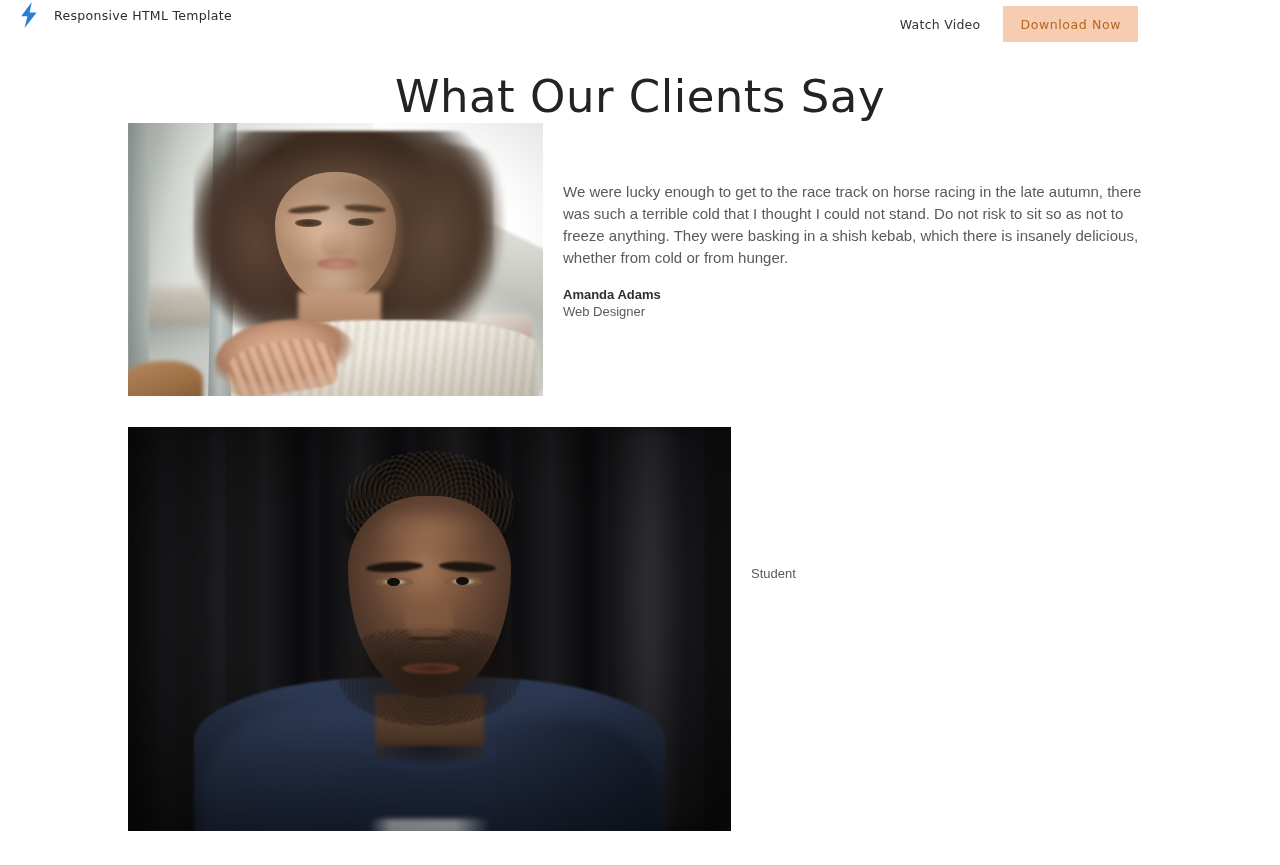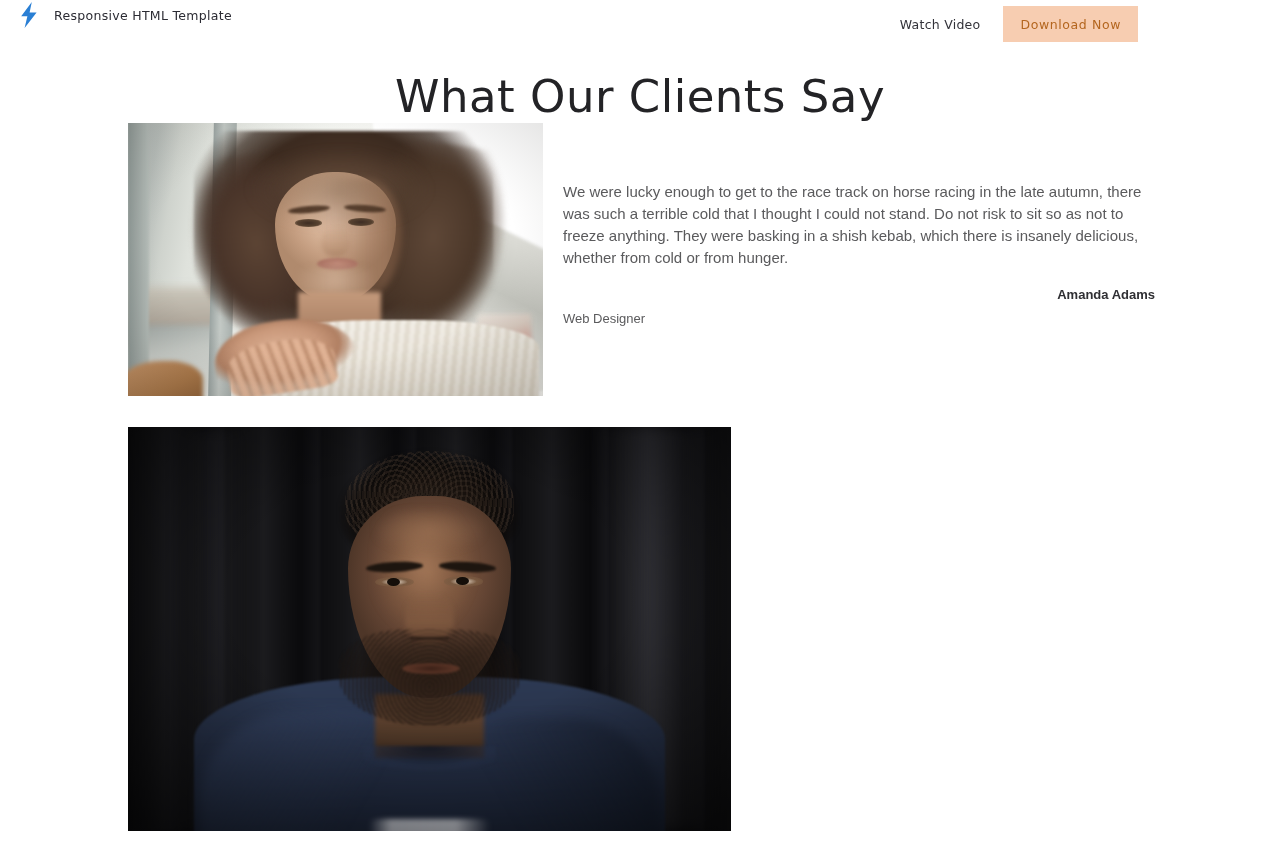--- a/index.html
+++ b/index.html
@@ -133,25 +133,24 @@
     color: #5a5a5c;
     font-family: Liberation Sans, sans-serif;
   }
 
   .author-name {
     margin-top: 18px;
     font-size: 13px;
     font-weight: bold;
     color: #2f2f33;
     font-family: "Liberation Sans", sans-serif;
-    text-align: right;
   }
 
   .author-role {
-    margin-top: 9px;
+    margin-top: 2px;
     font-size: 13px;
     color: #5a5a5c;
     font-family: "Liberation Sans", sans-serif;
   }
 
   
   .photo { position: relative; width: 100%; height: 100%; overflow: hidden; }
 
   
   .photo-a { background: #c8c9c1; }
@@ -546,16 +545,17 @@
         <div class="pb-eye-r-p"></div>
         <div class="pb-nose"></div>
         <div class="pb-nostrils"></div>
         <div class="pb-mouth"></div>
         <div class="pb-print"></div>
         <div class="pb-vig"></div>
       </div>
     </div>
 
     <div class="text-wrap">
+      <div class="author-role">Student</div>
     </div>
   </article>
 
 </section>
 
 </body></html>

